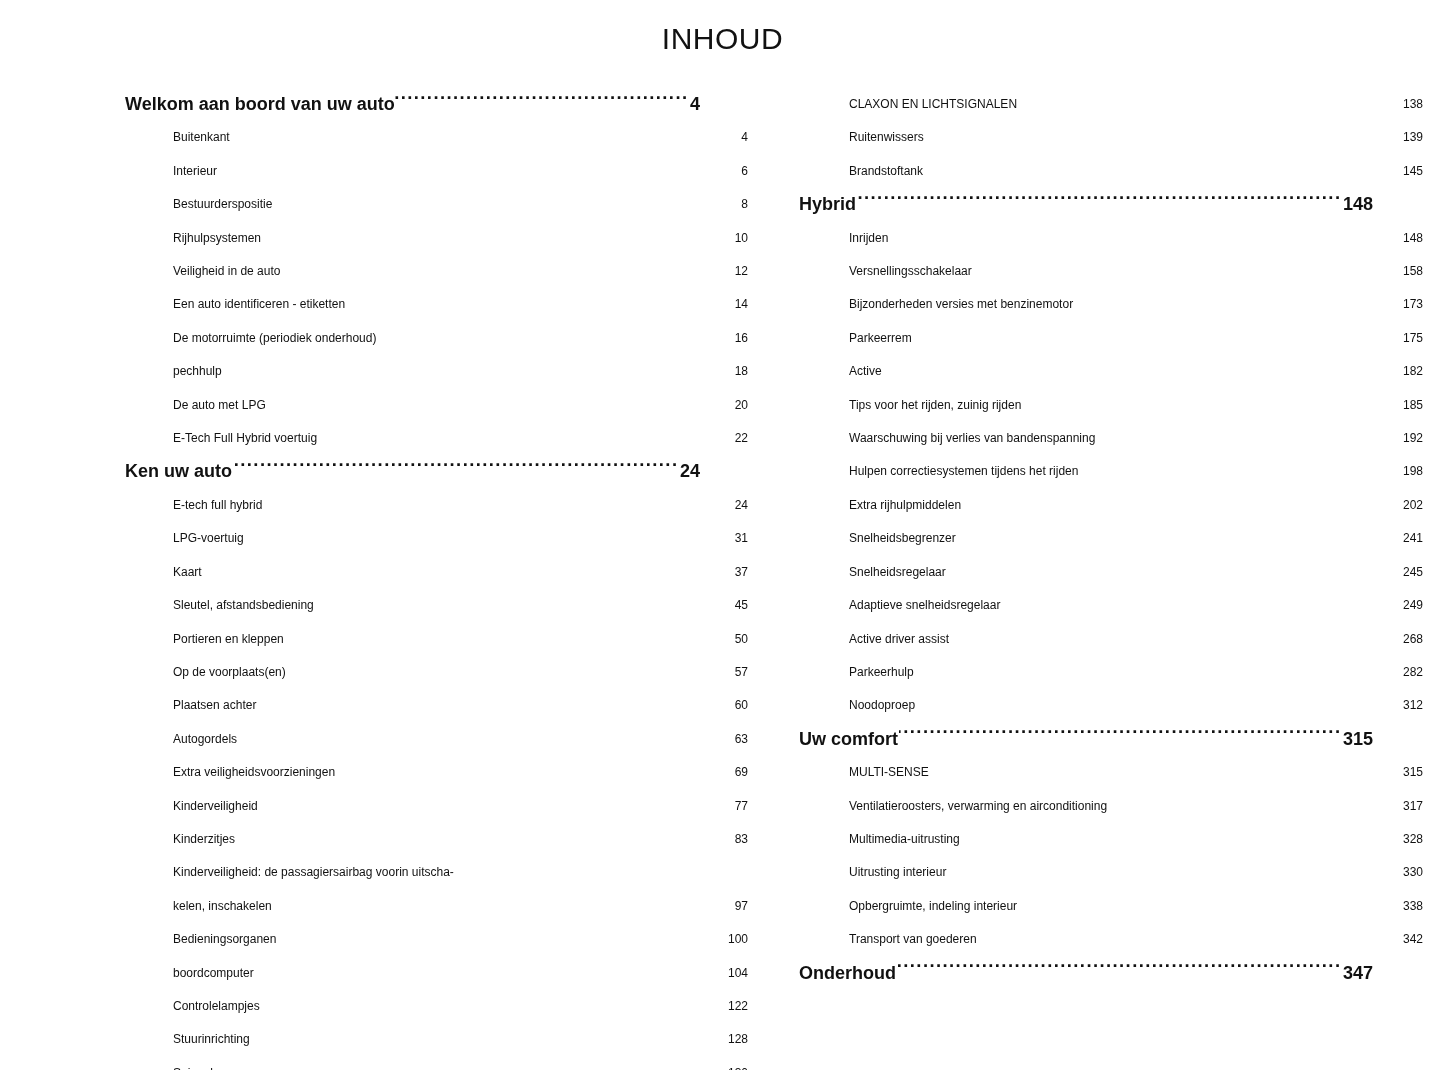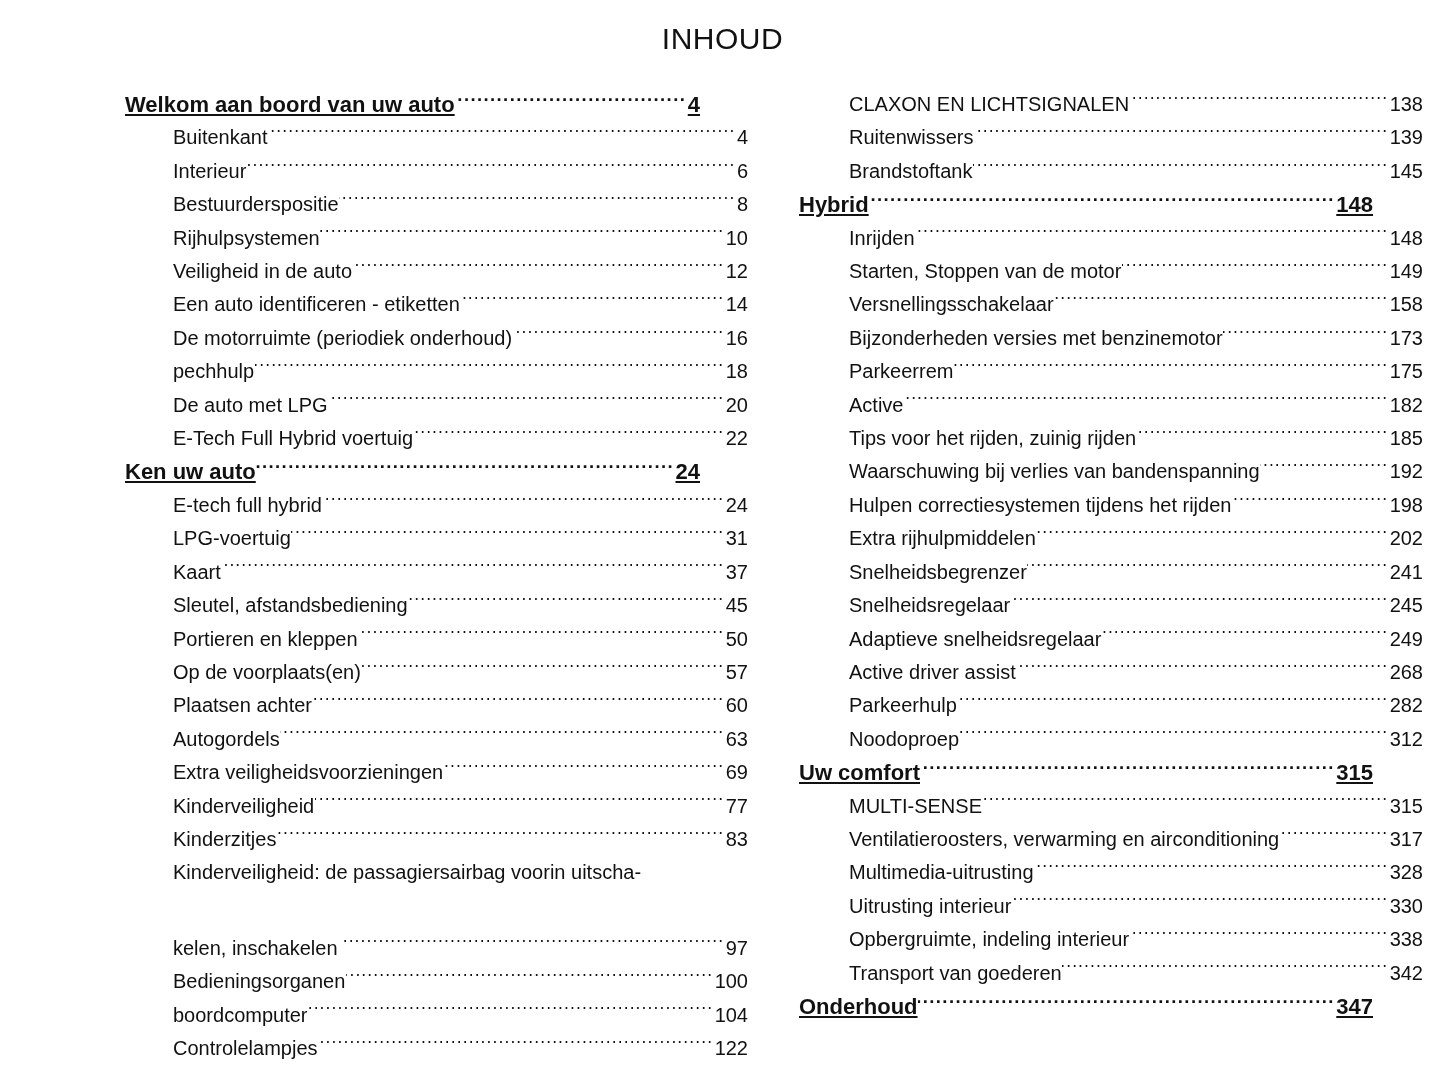--- a/index.html
+++ b/index.html
@@ -58,21 +58,21 @@
     width: 723px;
     padding-left: 77px;
     padding-right: 72px;
   }
 
   
   .toc-row {
     display: flex;
     align-items: baseline;
     width: 100%;
-    font-size: 20px;
+    font-size: 12px;
     line-height: 33.4px;
     color: #111111;
   }
 
   .toc-row .label {
     white-space: pre-wrap;
     flex: 0 1 auto;
   }
 
   .toc-row .leader {
@@ -100,22 +100,21 @@
   .toc-row .pagenum {
     flex: 0 0 auto;
     text-align: right;
     font-variant-numeric: tabular-nums;
     padding-left: 1px;
   }
 
   
   .level-1 {
     font-weight: 700;
-    font-size: 22px;
-    text-decoration: underline;
+    font-size: 18px;
   }
   .level-1 .leader::before {
     font-weight: 700;
     font-size: 18.5px;
     letter-spacing: 1.4px;
   }
 
   
   .level-2 {
     font-weight: 400;
@@ -131,21 +130,20 @@
     display: block;
     white-space: pre;
   }
   .toc-row.wrap .tail {
     display: flex;
     align-items: baseline;
     width: 100%;
   }
   .toc-row.wrap .tail .label {
     white-space: pre;
-    margin-top: 42px;
   }
 </style>
 </head>
 <body>
 
 <div class="page">
 
   <div class="page-title">INHOUD</div>
 
   <div class="columns">
@@ -319,25 +317,20 @@
           <span class="label">Hybrid</span>
           <span class="leader"></span>
           <span class="pagenum">148</span>
         </div>
         <div class="toc-row level-2">
           <span class="label">Inrijden</span>
           <span class="leader"></span>
           <span class="pagenum">148</span>
         </div>
         <div class="toc-row level-2">
-          <span class="label">Starten, Stoppen van de motor</span>
-          <span class="leader"></span>
-          <span class="pagenum">149</span>
-        </div>
-        <div class="toc-row level-2">
           <span class="label">Versnellingsschakelaar</span>
           <span class="leader"></span>
           <span class="pagenum">158</span>
         </div>
         <div class="toc-row level-2">
           <span class="label">Bijzonderheden versies met benzinemotor</span>
           <span class="leader"></span>
           <span class="pagenum">173</span>
         </div>
         <div class="toc-row level-2">

